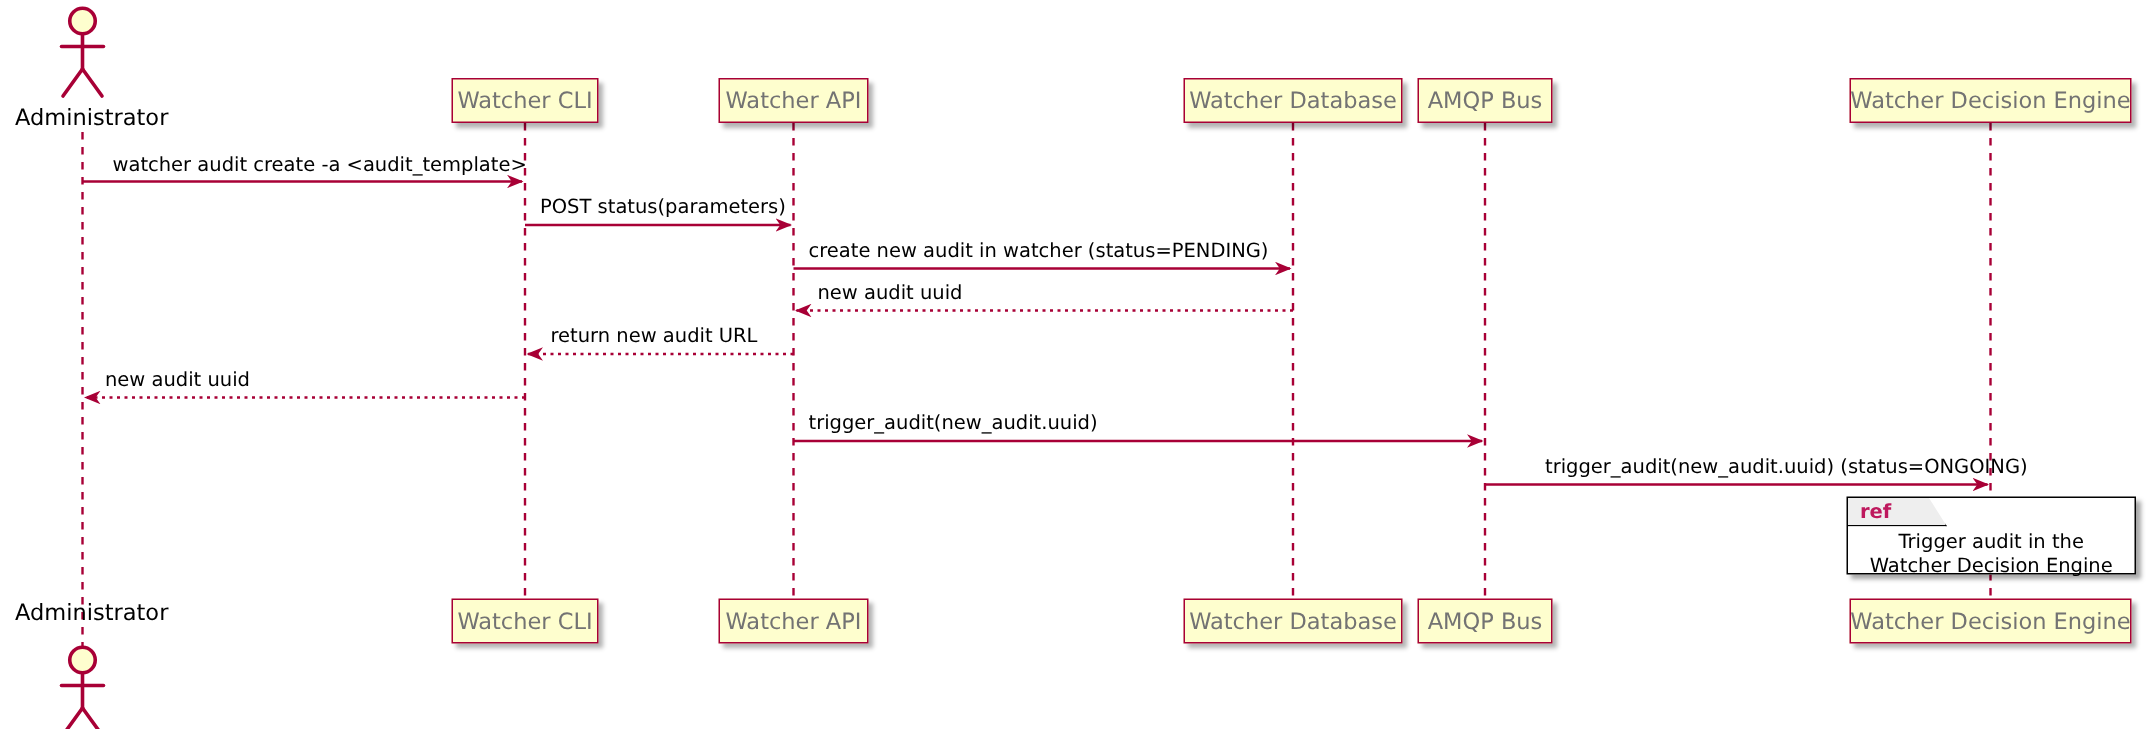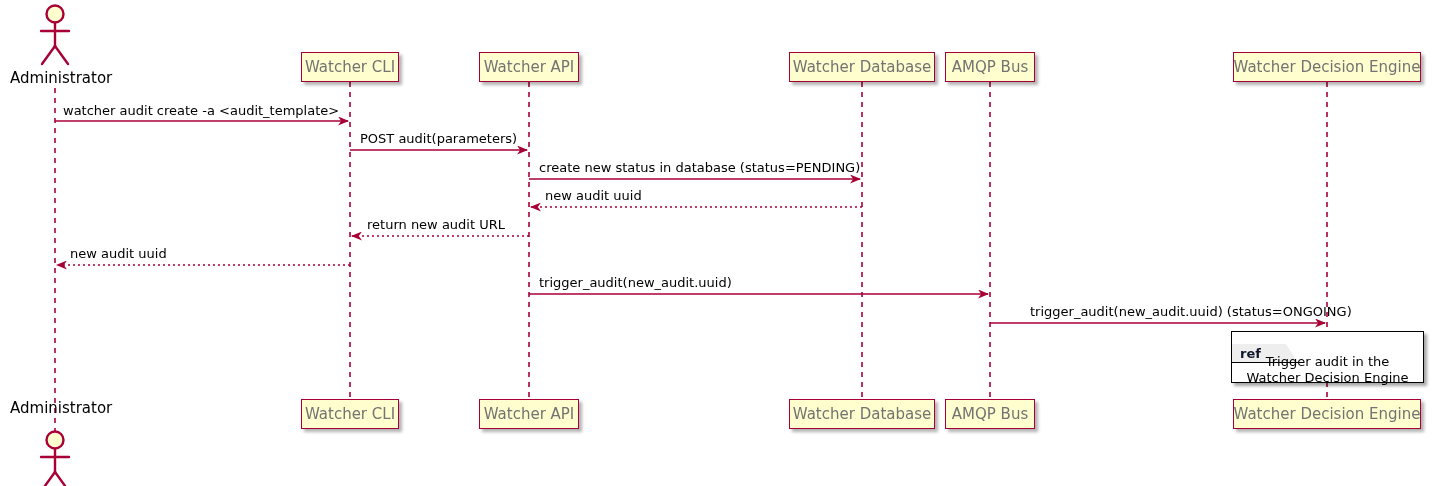--- a/index.html
+++ b/index.html
@@ -59,31 +59,31 @@
   
   .ref-box {
     position: absolute;
     box-sizing: border-box;
     background: #FFFFFF;
     border: 1.5px solid #000000;
     box-shadow: 3px 3px 3px rgba(0,0,0,0.35);
   }
   .ref-tab {
     position: absolute;
-    left: 0; top: 12px;
+    left: 0; top: 0;
     height: 19px;
     background: #EEEEEE;
     border-right: 1.5px solid #000000;
     border-bottom: 1.5px solid #000000;
     display: flex;
     align-items: center;
     padding: 0 6px 0 8px;
     font-size: 13px;
     font-weight: bold;
-    color: #0f172a;
+    color: #be185d;
     box-sizing: border-box;
   }
   .ref-text {
     position: absolute;
     left: 0; right: 0;
     top: 22px;
     text-align: center;
     font-size: 13px;
     color: #000000;
     line-height: 16px;
@@ -165,23 +165,23 @@
       </div>
       <div class="participant" style="left: 945px; top: 399px; width: 90px; height: 30px;">
         <span>AMQP Bus</span>
       </div>
       <div class="participant" style="left: 1233px; top: 52px; width: 188px; height: 30px;">
         <span>Watcher Decision Engine</span>
       </div>
       <div class="participant" style="left: 1233px; top: 399px; width: 188px; height: 30px;">
         <span>Watcher Decision Engine</span>
       </div>
-      <div class="msg-label" style="left: 63px; top: 104px;">watcher audit create -a &lt;audit_template&gt;</div>
-      <div class="msg-label" style="left: 360px; top: 132px;">POST audit(parameters)</div>
-      <div class="msg-label" style="left: 539px; top: 161px;">create new status in database (status=PENDING)</div>
+      <div class="msg-label" style="left: 75px; top: 104px;">watcher audit create -a &lt;audit_template&gt;</div>
+      <div class="msg-label" style="left: 360px; top: 132px;">POST status(parameters)</div>
+      <div class="msg-label" style="left: 539px; top: 161px;">create new audit in watcher (status=PENDING)</div>
       <div class="msg-label" style="left: 545px; top: 189px;">new audit uuid</div>
       <div class="msg-label" style="left: 367px; top: 218px; text-align: right;">return new audit URL</div>
       <div class="msg-label" style="left: 70px; top: 247px;">new audit uuid</div>
       <div class="msg-label" style="left: 539px; top: 276px;">trigger_audit(new_audit.uuid)</div>
       <div class="msg-label" style="left: 999px; top: 305px; margin-left: 31px;">trigger_audit(new_audit.uuid) (status=ONGOING)</div>
       <div class="ref-box" style="left: 1231px; top: 331px; width: 193px; height: 52px;">
         <div class="ref-tab" style="width: 66px; clip-path: polygon(0px 0px, 54px 0px, 66px 100%, 0px 100%);">ref</div>
         <div class="ref-text">
           <div>Trigger audit in the</div>
           <div>Watcher Decision Engine</div>

